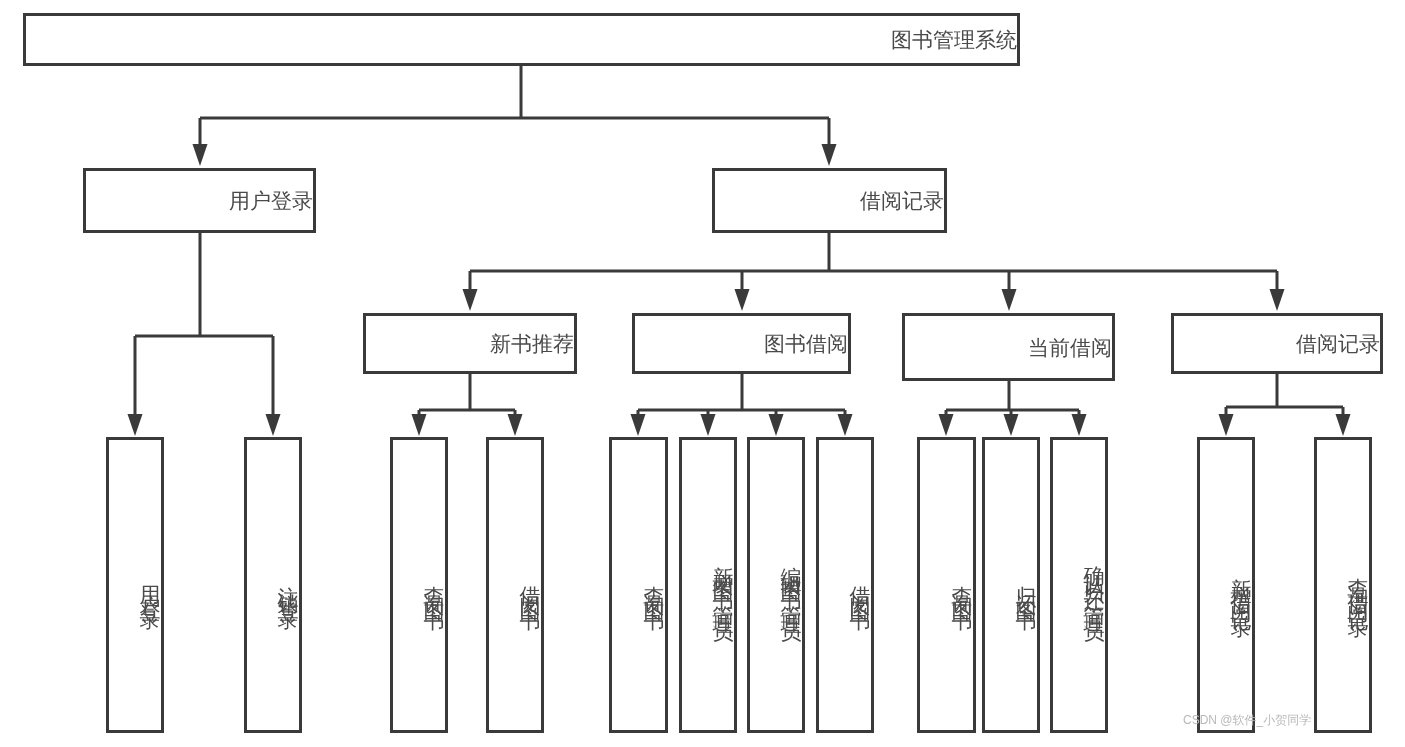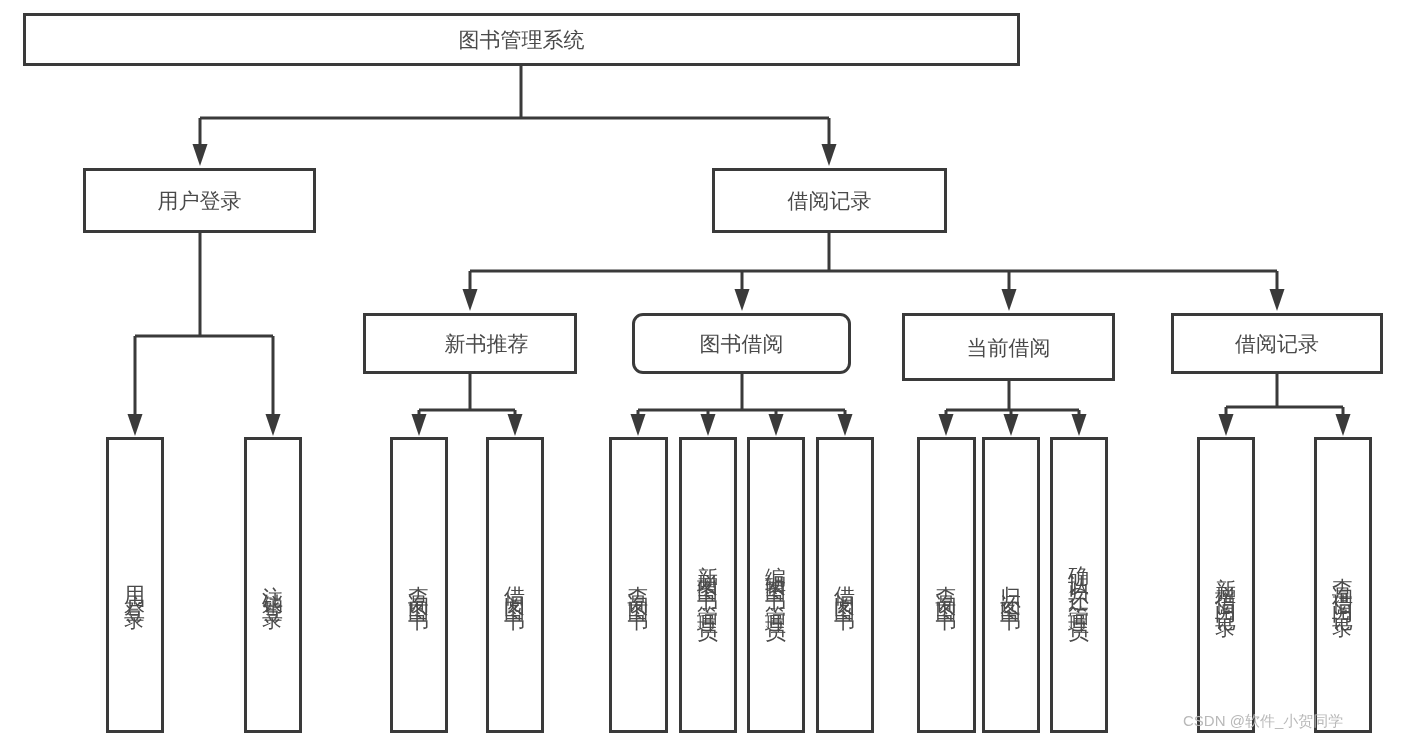--- a/index.html
+++ b/index.html
@@ -18,37 +18,37 @@
     overflow:hidden;
   }
   .wires{position:absolute;left:0;top:0;width:1405px;height:747px;}
   .wires .st{stroke:var(--line);stroke-width:3;fill:none;}
   .wires .ah{fill:var(--line);stroke:none;}
   .box{
     position:absolute;
     box-sizing:border-box;
     background:var(--fill);
     border:3px solid var(--line);
-    display:flex;align-items:center;justify-content:center;
+    display:flex;align-items:center;justify-content:flex-end;
     color:var(--text);
     font-size:21px;
     line-height:1;
     text-align:center;
   }
   .vlabel{
     writing-mode:vertical-rl;
     text-orientation:mixed;
     letter-spacing:8px;
     white-space:nowrap;
   }
   .watermark{
     position:absolute;
     left:1183px;top:712px;
     width:215px;
-    font-size:15px;
+    font-size:12px;
     color:var(--wm);
     white-space:nowrap;
   }
 </style>
 </head>
 <body>
 
 <div class="canvas">
 
   <svg class="wires" viewBox="0 0 1405 747" xmlns="http://www.w3.org/2000/svg">
@@ -95,21 +95,21 @@
   <div class="box" style="left:83px;top:168px;width:233px;height:65px;">
     <span>用户登录</span>
   </div>
   <div class="box" style="left:712px;top:168px;width:235px;height:65px;">
     <span>借阅记录</span>
   </div>
 
   <div class="box" style="left:363px;top:313px;width:214px;height:61px;padding-left:33px;">
     <span>新书推荐</span>
   </div>
-  <div class="box" style="left:632px;top:313px;width:219px;height:61px;border-radius:11px;">
+  <div class="box" style="left:632px;top:313px;width:219px;height:61px;">
     <span>图书借阅</span>
   </div>
   <div class="box" style="left:902px;top:313px;width:213px;height:68px;">
     <span>当前借阅</span>
   </div>
   <div class="box" style="left:1171px;top:313px;width:212px;height:61px;">
     <span>借阅记录</span>
   </div>
 
   <div class="box" style="left:106px;top:437px;width:58px;height:296px;">

